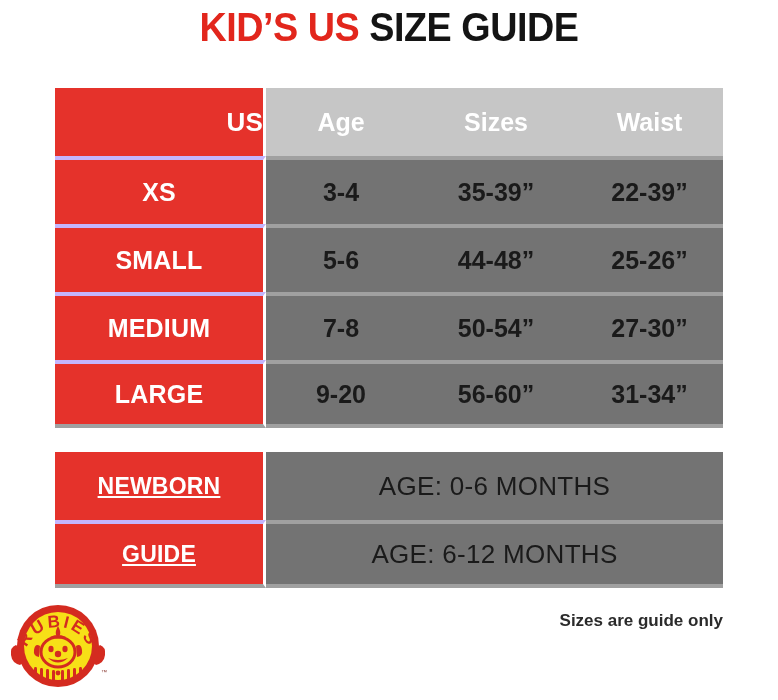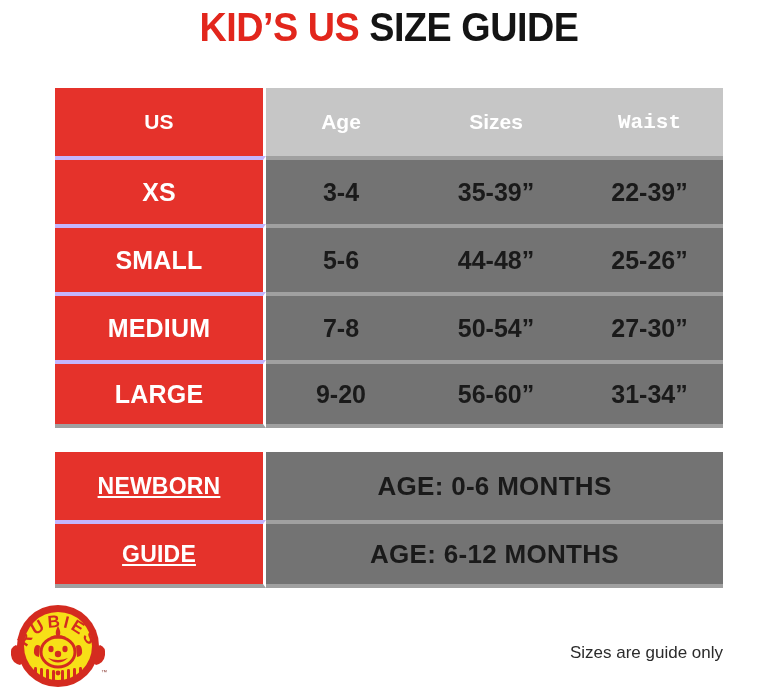--- a/index.html
+++ b/index.html
@@ -62,56 +62,57 @@
     letter-spacing: 0.2px;
     border-right: 3px solid #ffffff;
   }
   #table-baby .cell-label { font-size: 23px; text-decoration: underline; }
 
   
   .row-header { height: 70px; }
   .row-header .cell-head {
     background: #C6C6C6 !important;
     color: #ffffff;
-    font-size: 21px;
-    font-weight: bold;
-  }
-  .row-header .cell-label { font-size: 21px; }
+    font-size: 25px;
+    font-weight: bold;
+  }
+  .row-header .cell-label { font-size: 26px; text-align: right; }
 
   
   .cell-data {
     color: #1a1a1a;
     font-size: 25px;
     font-weight: bold;
   }
   .cell-wide {
     color: #1a1a1a;
     font-size: 26px;
-    font-weight: bold;
+    font-weight: normal;
     letter-spacing: 0.3px;
   }
 
   
   .col-age    { width: 150px; }
   .col-height { width: 160px; }
-  .col-waist  { width: 147px; font-family: Liberation Mono, monospace; }
+  .col-waist  { width: 147px; }
 
   
   .size-table tr + tr > td { border-top: 4px solid #A0A0A0; }
   .size-table tr + tr > td.cell-label { border-top: 4px solid #c4b5fd; }
   .size-table tr:last-child > td { border-bottom: 4px solid #A0A0A0; }
 
   
   #footer-note {
     position: absolute;
     right: 55px;
-    top: 643px;
+    top: 611px;
     font-size: 17px;
     color: #2b2b2b;
     white-space: nowrap;
+    font-weight: bold;
   }
 
   
   #logo {
     position: absolute;
     left: 8px;
     top: 600px;
     width: 100px;
     height: 92px;
   }

